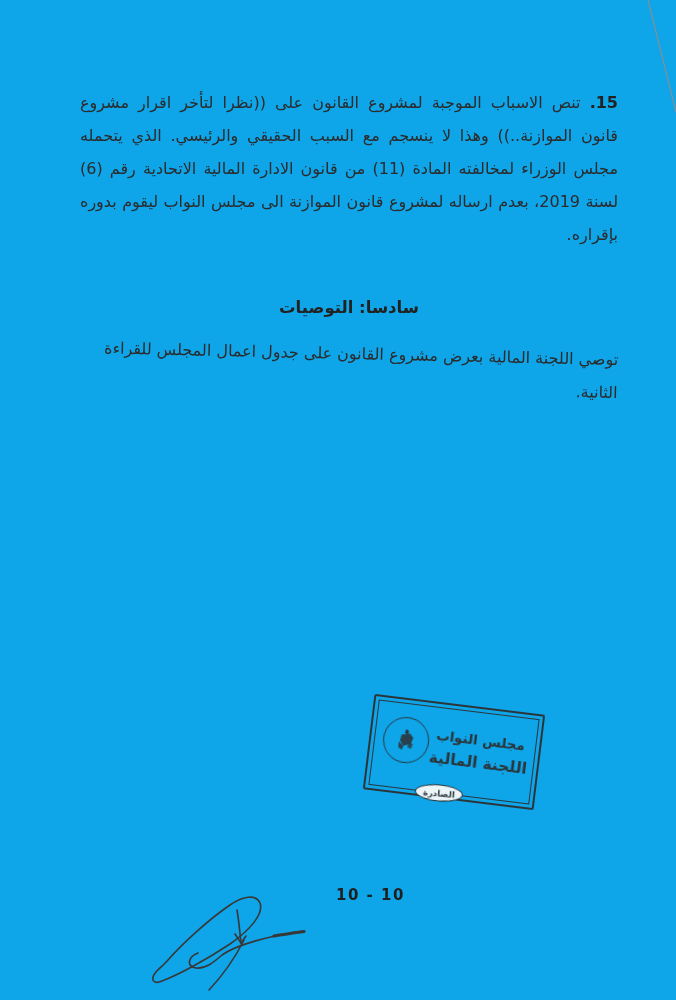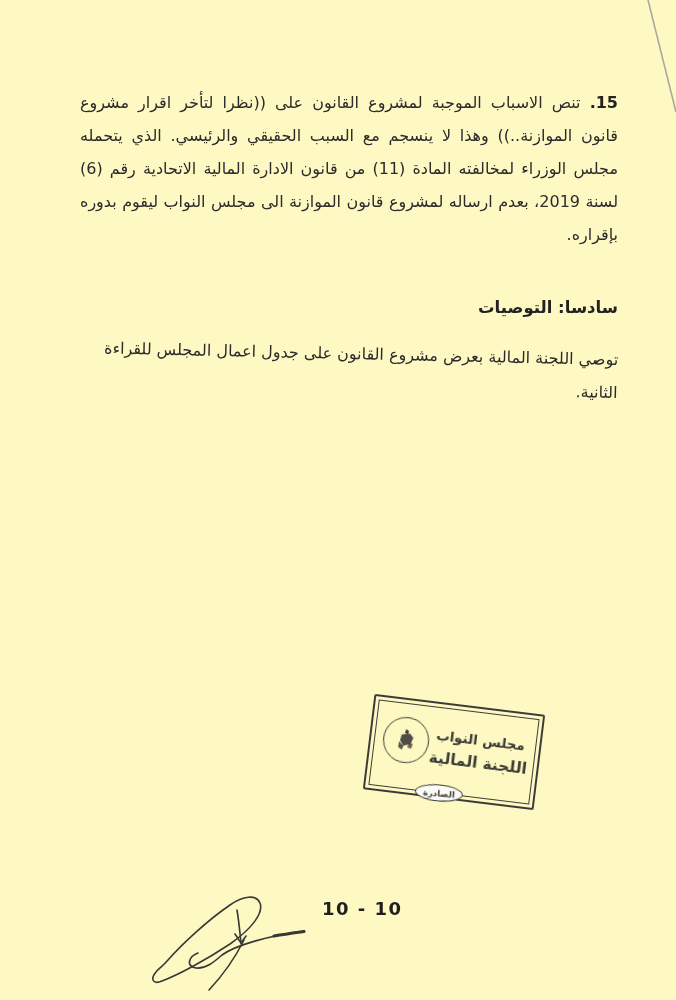--- a/index.html
+++ b/index.html
@@ -1,21 +1,21 @@
 <!DOCTYPE html>
 <html lang="ar"><head>
 <meta charset="utf-8">
 <style>
   * { margin:0; padding:0; box-sizing:border-box; }
   html,body { background:#e8e8e8; }
   .page {
     position:relative;
     width:676px; height:1000px;
     margin:0 auto;
-    background:#fef9c3;
+    background:#0ea5e9;
     overflow:hidden;
     font-family:"DejaVu Sans","Liberation Sans",sans-serif;
     color:#2a2a2a;
   }
   
   .content {
     position:absolute;
     top:86px; right:58px; left:80px;
     direction:rtl;
     text-align:justify;
@@ -24,21 +24,21 @@
     color:#2b2b2b;
     letter-spacing:0;
   }
   .item { text-align:justify; }
   .item .num { font-weight:bold; color:#222; }
   .section-heading {
     margin-top:40px;
     font-weight:bold;
     font-size:16.5px;
     color:#222;
-    text-align:right;
+    text-align:center;
   }
   .recommendation {
     margin-top:13px;
     transform:rotate(1.3deg);
     transform-origin:center;
     text-align:right;
     color:#2b2b2b;
   }
   
   .corner-line { position:absolute; top:0; right:0; width:80px; height:130px; }
@@ -79,26 +79,25 @@
     border:1.4px solid currentColor;
     border-radius:50%;
     background:#fdfdfb;
     display:flex; align-items:center; justify-content:center;
     font-size:8.5px; font-weight:bold;
     transform:rotate(-2deg);
   }
   
   .page-number {
     position:absolute;
-    left:322px; top:886px;
-    font-size:18px; font-weight:bold;
+    left:336px; top:886px;
+    font-size:15px; font-weight:bold;
     letter-spacing:1.5px;
     color:#1f1f1f;
     direction:ltr;
-    margin-top:12px;
   }
   .signature { position:absolute; left:140px; top:886px; width:195px; height:115px; }
 </style>
 </head>
 <body>
 
 <div class="page">
 
   <svg class="corner-line" viewBox="0 0 80 130">
     <line x1="51" y1="-4" x2="80" y2="112" stroke="#8d8d8d" stroke-width="1.6" opacity="0.75"></line>

